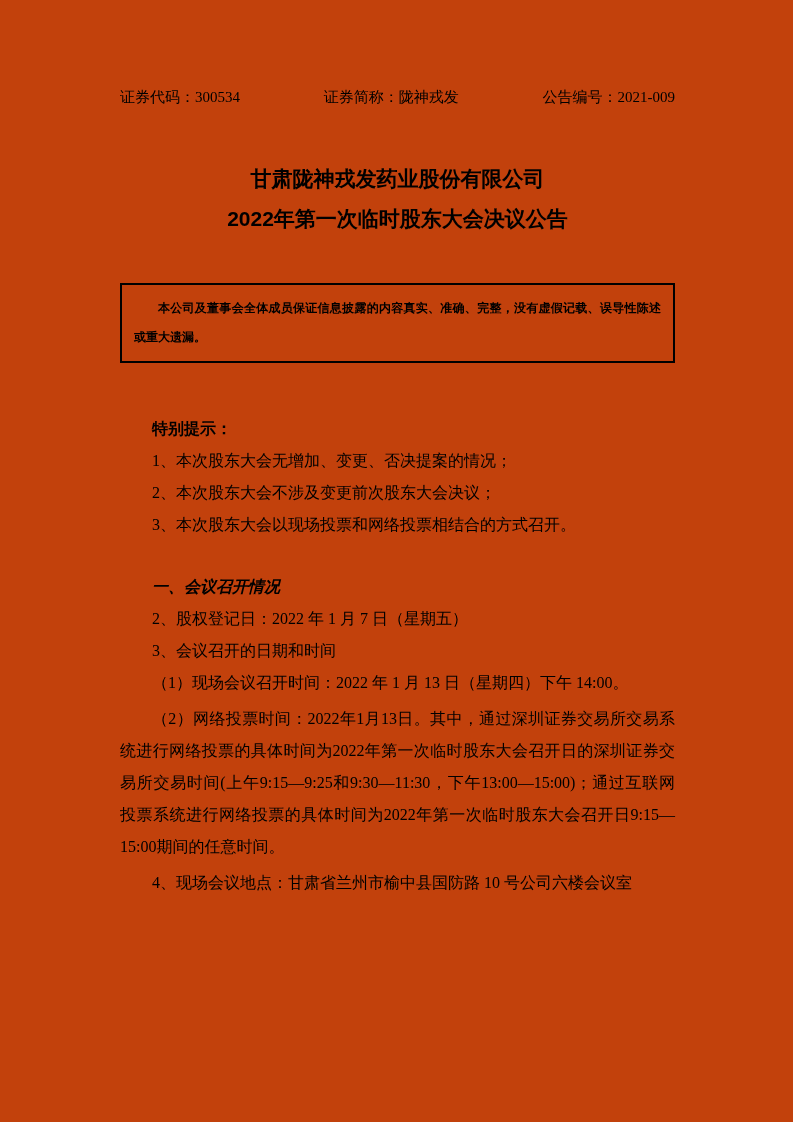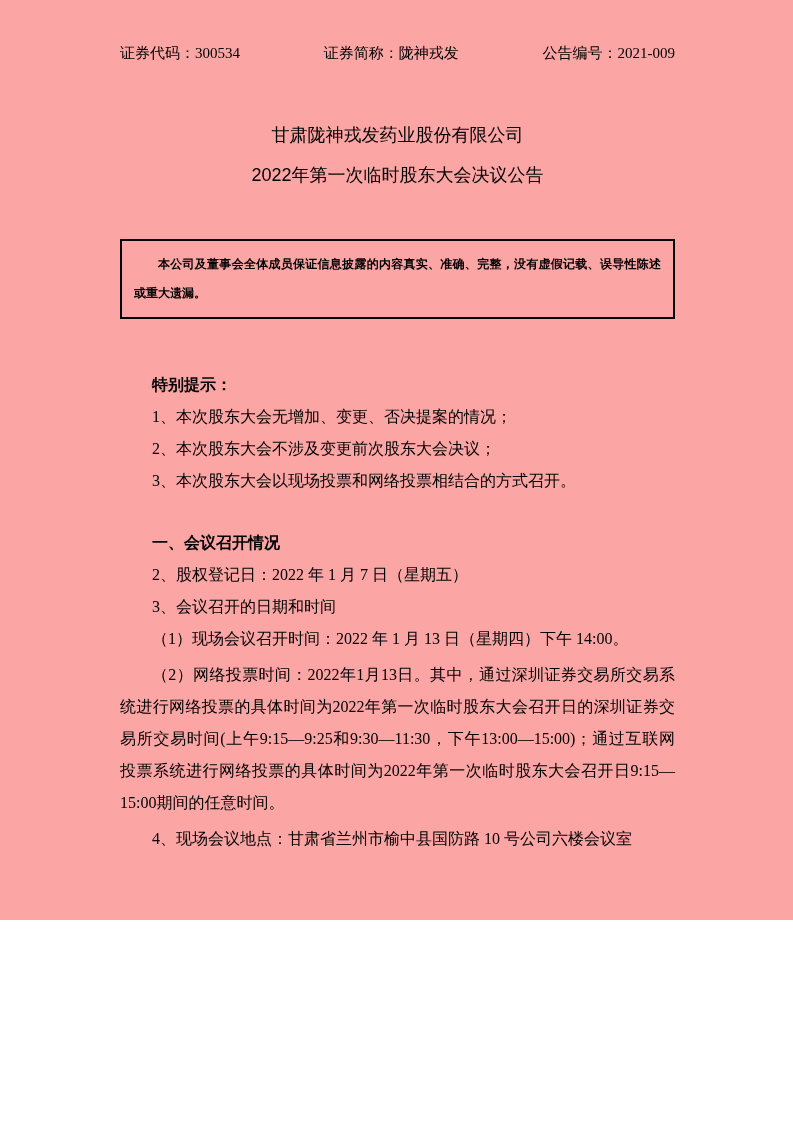--- a/index.html
+++ b/index.html
@@ -6,36 +6,36 @@
   html, body { background: #ffffff; }
   body {
     width: 793px;
     height: 1122px;
     font-family: "Liberation Serif", "DejaVu Serif", serif;
     color: #000;
     overflow: hidden;
   }
   .page {
     width: 793px;
-    height: 920px;
-    background: #fca5a5;
-    padding: 44px 118px 40px 120px;
+    height: 1122px;
+    background: #c2410c;
+    padding: 88px 118px 40px 120px;
   }
   .header-row {
     display: flex;
     justify-content: space-between;
     align-items: baseline;
     font-size: 15px;
     margin-bottom: 52px;
   }
   .title-block {
     text-align: center;
     font-family: "Liberation Sans", "DejaVu Sans", sans-serif;
-    font-weight: normal;
-    font-size: 18px;
+    font-weight: bold;
+    font-size: 21px;
     line-height: 40px;
     margin-bottom: 44px;
   }
   .notice-box {
     border: 2px solid #000;
     padding: 9px 12px 9px 12px;
     margin-bottom: 50px;
   }
   .notice-box p {
     font-family: "Liberation Sans", "DejaVu Sans", sans-serif;
@@ -48,21 +48,21 @@
   .body-text p {
     font-size: 16px;
     line-height: 32px;
     text-indent: 2em;
     text-align: justify;
   }
   .bold-heading {
     font-family: "Liberation Sans", "DejaVu Sans", sans-serif;
     font-weight: bold;
   }
-  .gap-before-section { margin-top: 30px; }
+  .gap-before-section { margin-top: 30px; font-style: italic; }
   .gap-before-para { margin-top: 4px; }
 </style>
 </head>
 <body>
 
 <div class="page">
 
   <div class="header-row">
     <span>证券代码：300534</span>
     <span>证券简称：陇神戎发</span>

